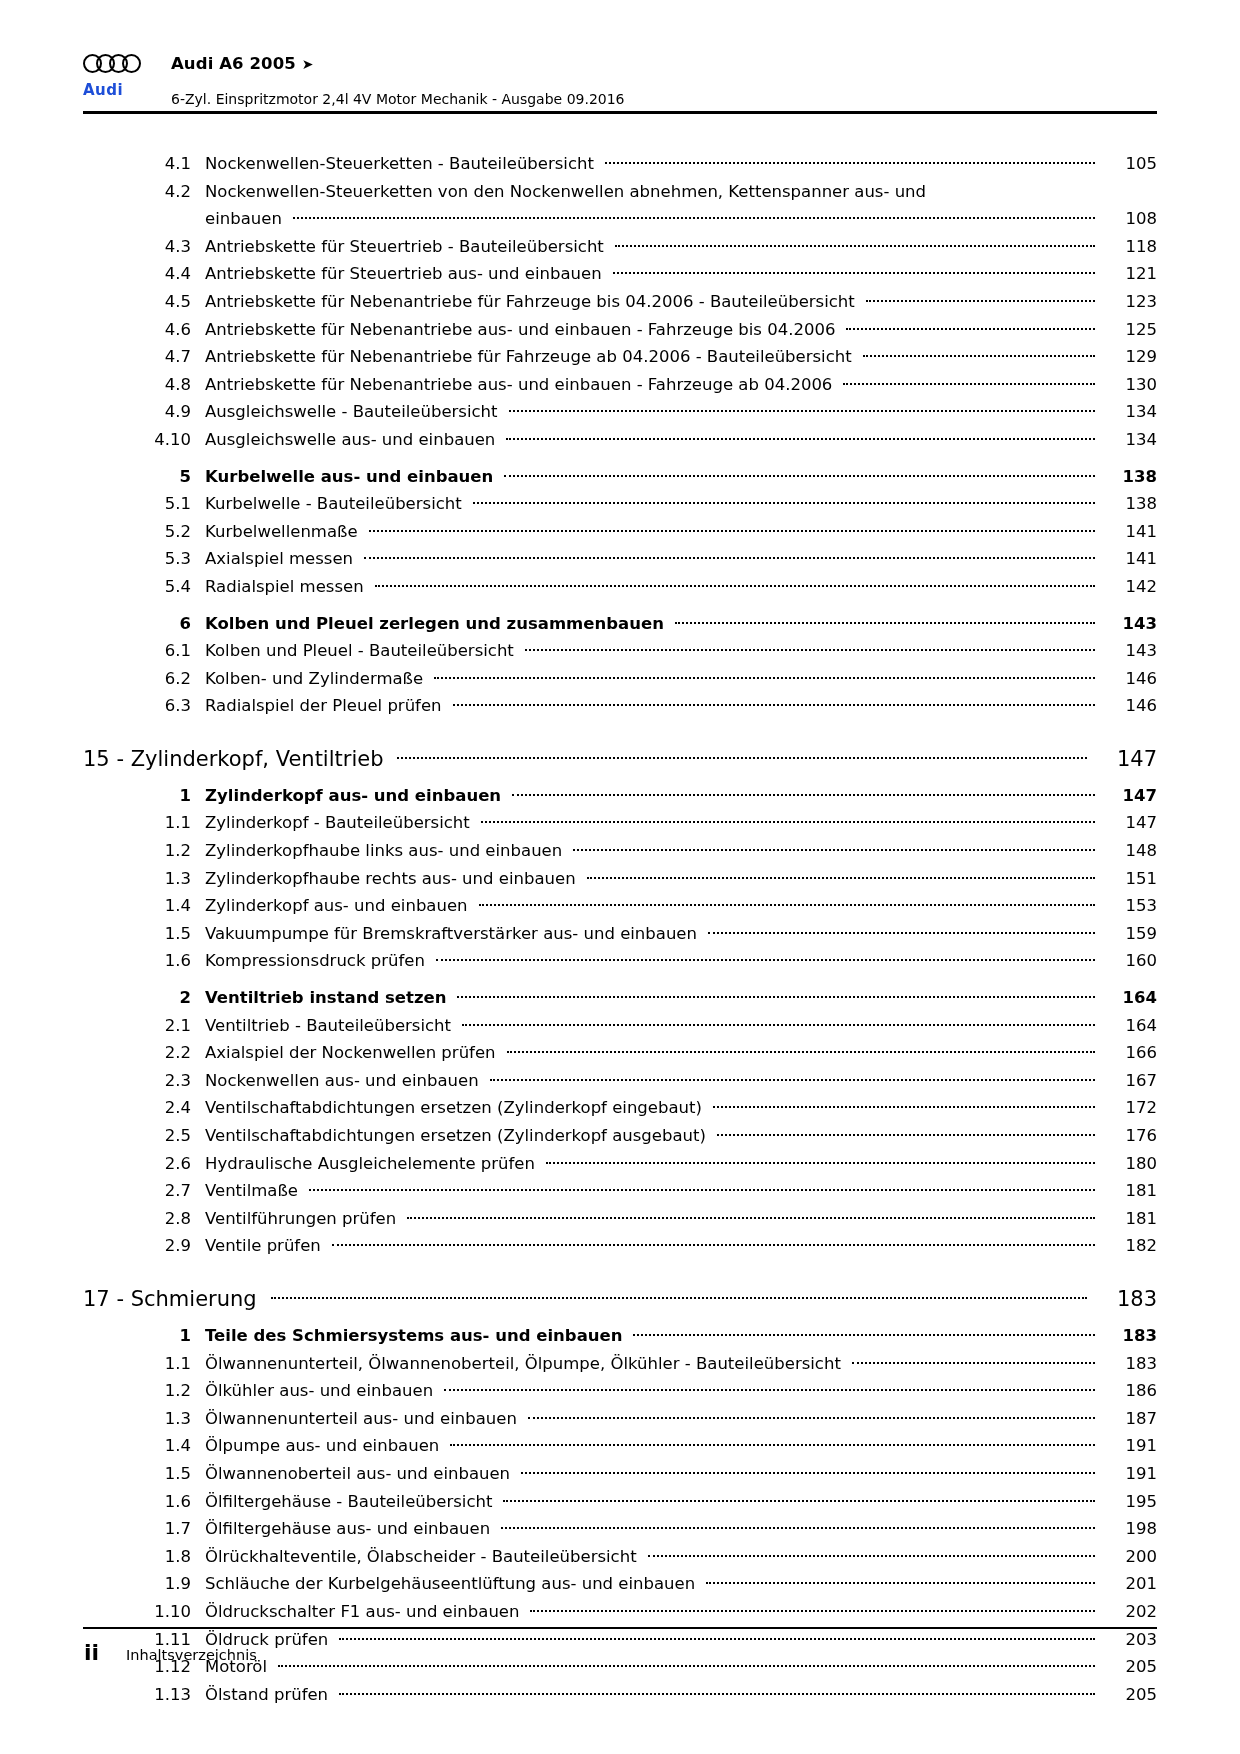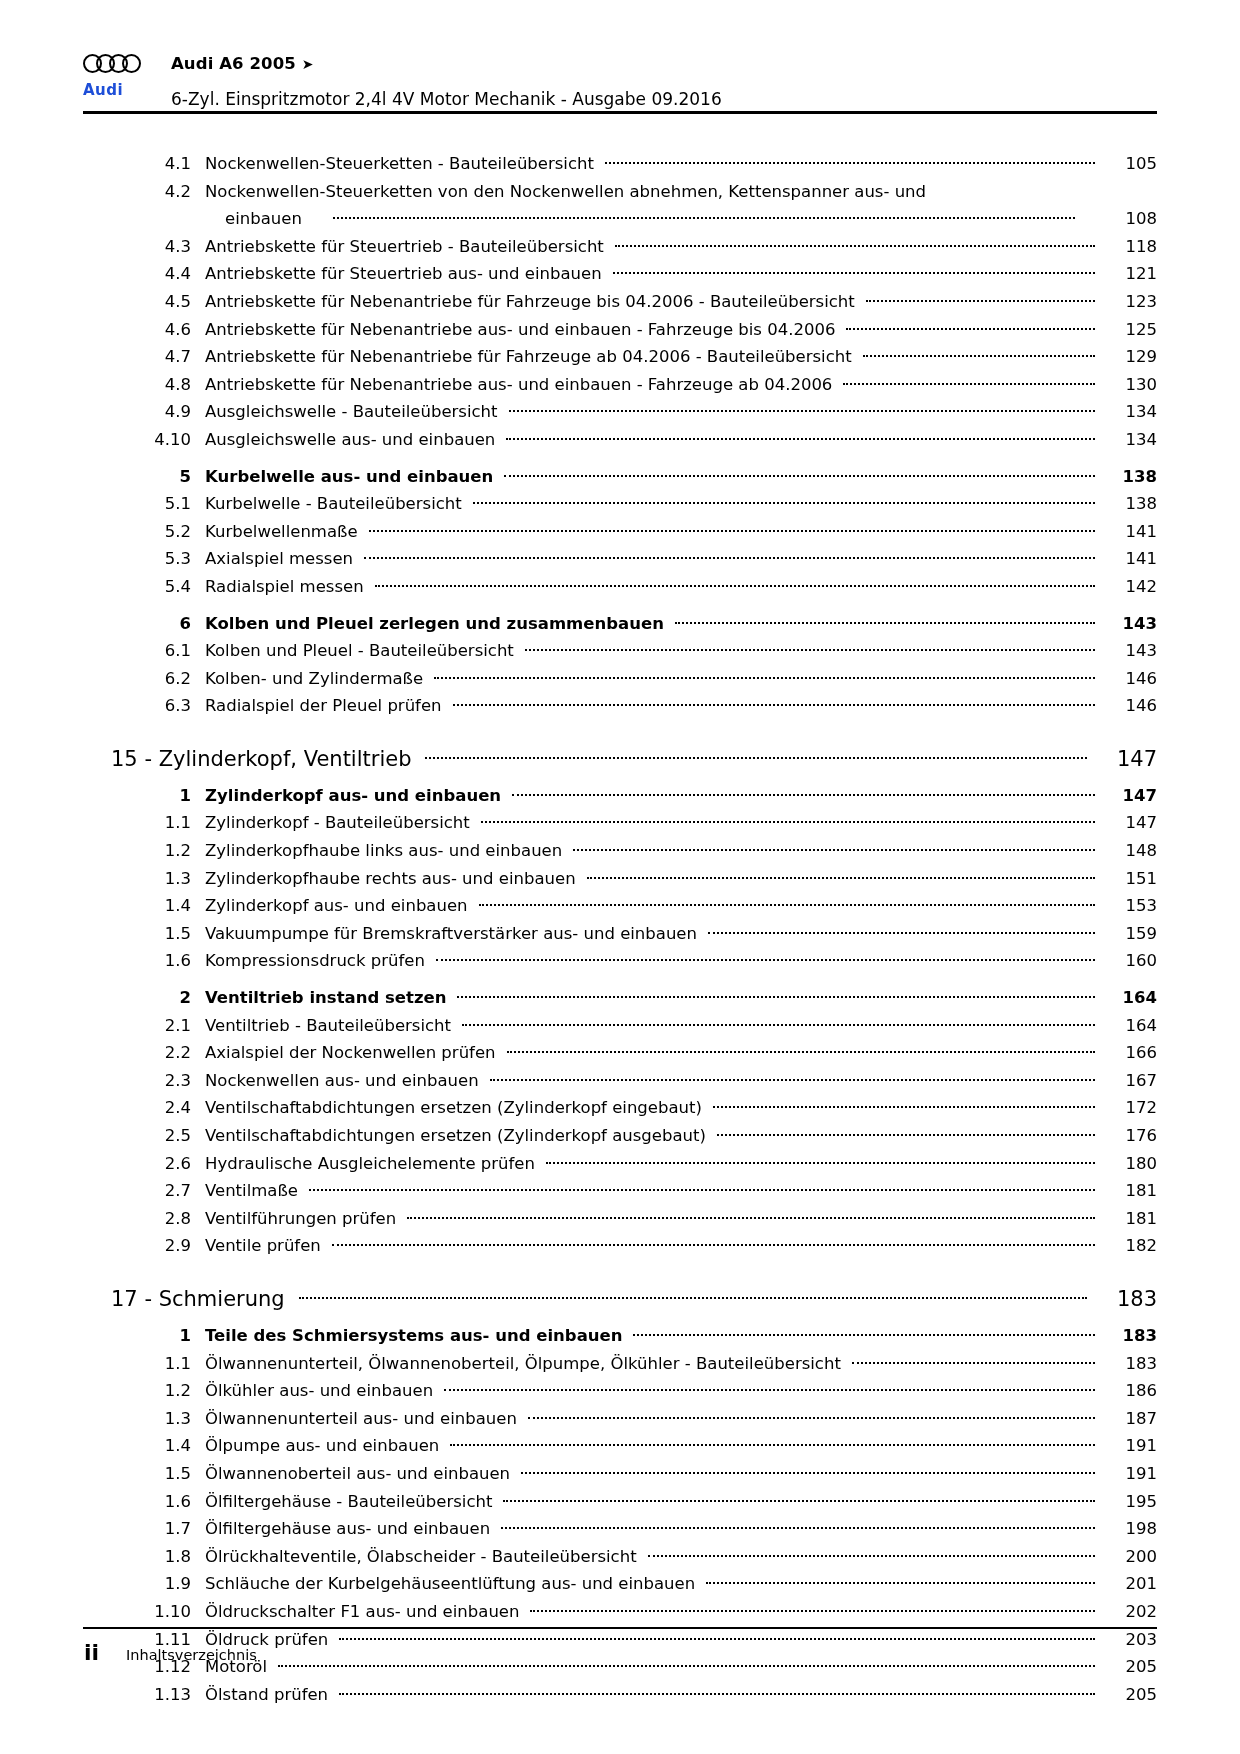--- a/index.html
+++ b/index.html
@@ -69,21 +69,21 @@
     font-size: 16.5px;
     font-weight: bold;
     letter-spacing: 0.1px;
     line-height: 22px;
   }
   .header-line1 .arrow {
     font-weight: normal;
     font-size: 14px;
   }
   .header-line2 {
-    font-size: 17px;
+    font-size: 14px;
     line-height: 24px;
     margin-top: 12px;
   }
   .header-rule {
     position: absolute;
     left: 83px;
     top: 111px;
     width: 1074px;
     height: 2.5px;
     background: #000;
@@ -136,37 +136,35 @@
   
   .chapter {
     font-size: 21px;
     line-height: 34px;
     margin-top: 22px;
     margin-bottom: 6px;
     padding-left: 0;
   }
   .chapter .chap-title {
     padding-right: 10px;
-    margin-left: 28px;
   }
   .chapter .pg { width: 66px; font-size: 21px; }
   .chapter .dots { transform: translateY(-7px); }
   .row.two-line {
     display: block;
     position: relative;
   }
   .two-line .firstline {
     display: flex;
     align-items: baseline;
   }
   .two-line .secondline {
     display: flex;
     align-items: baseline;
     padding-left: 0;
-    gap: 20px;
   }
   .two-line .num-spacer {
     flex: 0 0 122px;
     width: 122px;
   }
   .gap-top { margin-top: 9px; }
 
   
   .footer-rule {
     position: absolute;

